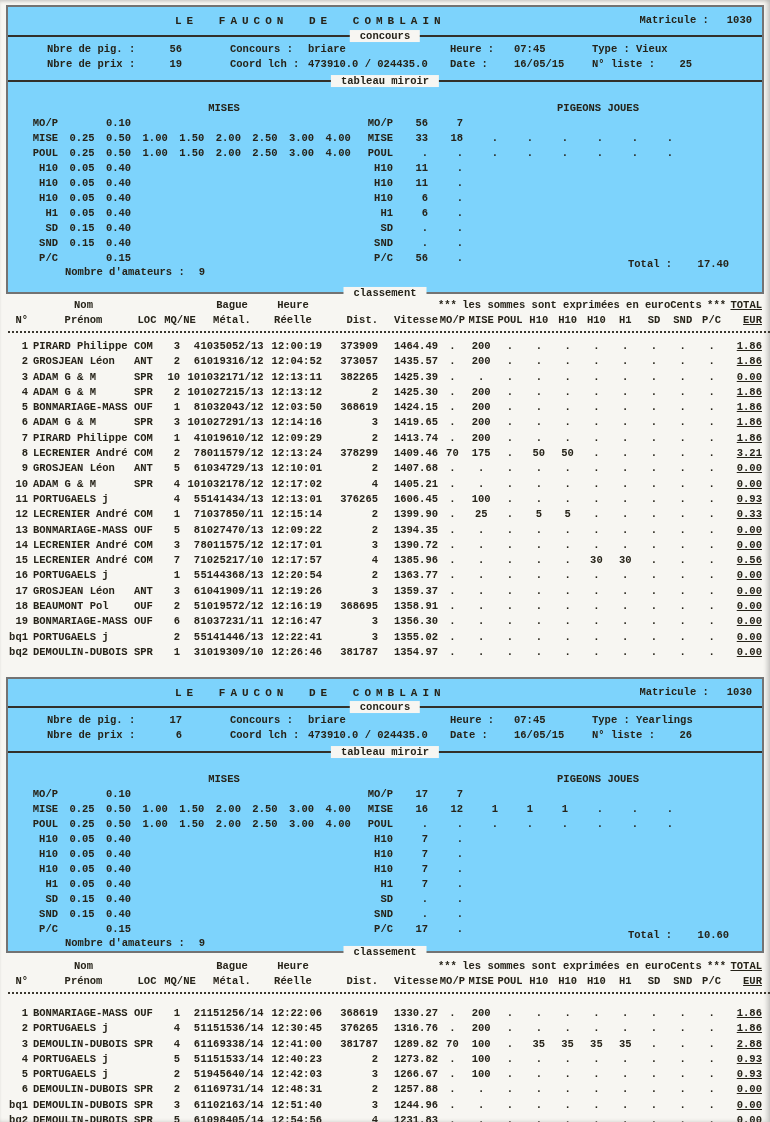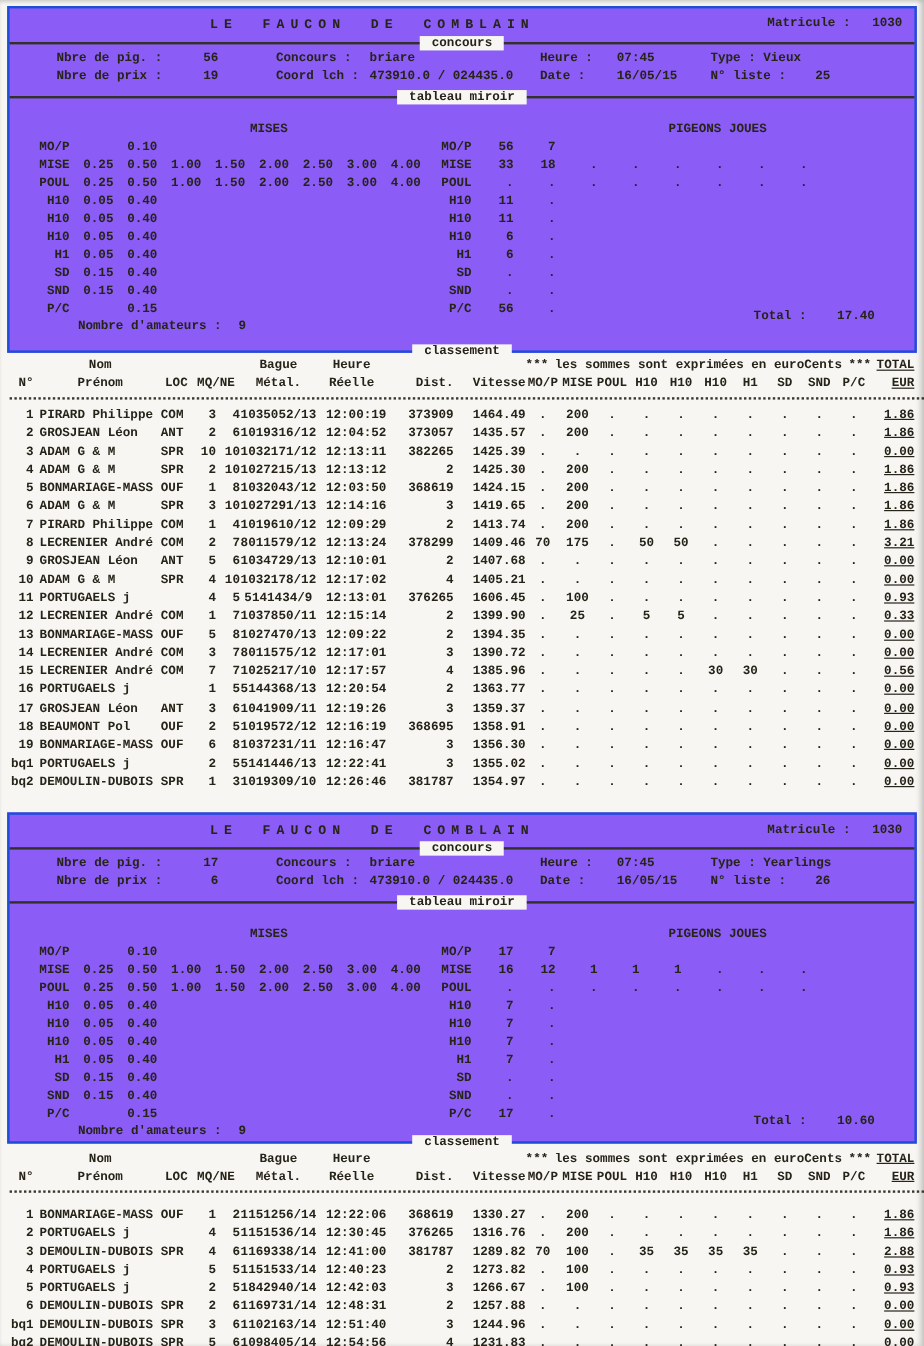--- a/index.html
+++ b/index.html
@@ -6,21 +6,21 @@
   .page {
     position:relative; width:770px; height:1122px; margin:0 auto;
     background:#f7f6f2; overflow:hidden;
     font-family:"Liberation Mono","DejaVu Sans Mono",monospace;
     font-weight:700; font-size:10.5px; color:#262319;
     box-shadow:inset -3px 0 4px rgba(0,0,0,.18), inset 0 2px 3px rgba(0,0,0,.08);
   }
   .doc { position:absolute; left:0; width:770px; }
   .doc1 { top:5px; } .doc2 { top:677px; }
 
-  .frame { position:relative; margin:0 6px; border:2px solid #1d4ed8; background:#8b5cf6; }
+  .frame { position:relative; margin:0 6px; border:2px solid #737373; background:#7dd3fc; }
   .title-row { position:relative; }
   .doc1 .title-row { height:28px; } .doc2 .title-row { height:27px; }
   .report-title { position:absolute; left:167px; top:8px; letter-spacing:5px; word-spacing:9px; font-size:11px; white-space:nowrap; }
   .matricule { position:absolute; right:10px; top:7px; white-space:nowrap; }
   .matricule .val { margin-left:18px; }
 
   .divider { position:relative; height:0; border-top:2px solid #32302a; }
   .divider > span { position:absolute; left:50%; top:0; transform:translate(-50%,-58%); background:#f7f6f2; padding:0 10px; white-space:nowrap; }
   .frame-bottom-label { position:absolute; left:50%; bottom:0; transform:translate(-50%,58%); background:#f7f6f2; padding:0 10px; white-space:nowrap; z-index:2; }
 
@@ -605,21 +605,21 @@
             <span class="c-bet">.</span>
             <span class="c-bet">.</span>
             <span class="c-eur">0.00</span>
           </div>
           <div class="c-row">
             <span class="c-no">11</span>
             <span class="c-nom">PORTUGAELS j</span>
             <span class="c-loc"></span>
             <span class="c-mq">4</span>
             <span class="c-ne">5</span>
-            <span class="c-bague">5141434/9</span>
+            <span class="c-bague">5141434/13</span>
             <span class="c-heure">12:13:01</span>
             <span class="c-dist">376265</span>
             <span class="c-vit">1606.45</span>
             <span class="c-bet">.</span>
             <span class="c-bet">100</span>
             <span class="c-bet">.</span>
             <span class="c-bet">.</span>
             <span class="c-bet">.</span>
             <span class="c-bet">.</span>
             <span class="c-bet">.</span>
@@ -1248,21 +1248,21 @@
             <span class="c-bet">.</span>
             <span class="c-bet">.</span>
             <span class="c-eur">0.93</span>
           </div>
           <div class="c-row">
             <span class="c-no">5</span>
             <span class="c-nom">PORTUGAELS j</span>
             <span class="c-loc"></span>
             <span class="c-mq">2</span>
             <span class="c-ne">5</span>
-            <span class="c-bague">1842940/14</span>
+            <span class="c-bague">1945640/14</span>
             <span class="c-heure">12:42:03</span>
             <span class="c-dist">3</span>
             <span class="c-vit">1266.67</span>
             <span class="c-bet">.</span>
             <span class="c-bet">100</span>
             <span class="c-bet">.</span>
             <span class="c-bet">.</span>
             <span class="c-bet">.</span>
             <span class="c-bet">.</span>
             <span class="c-bet">.</span>

